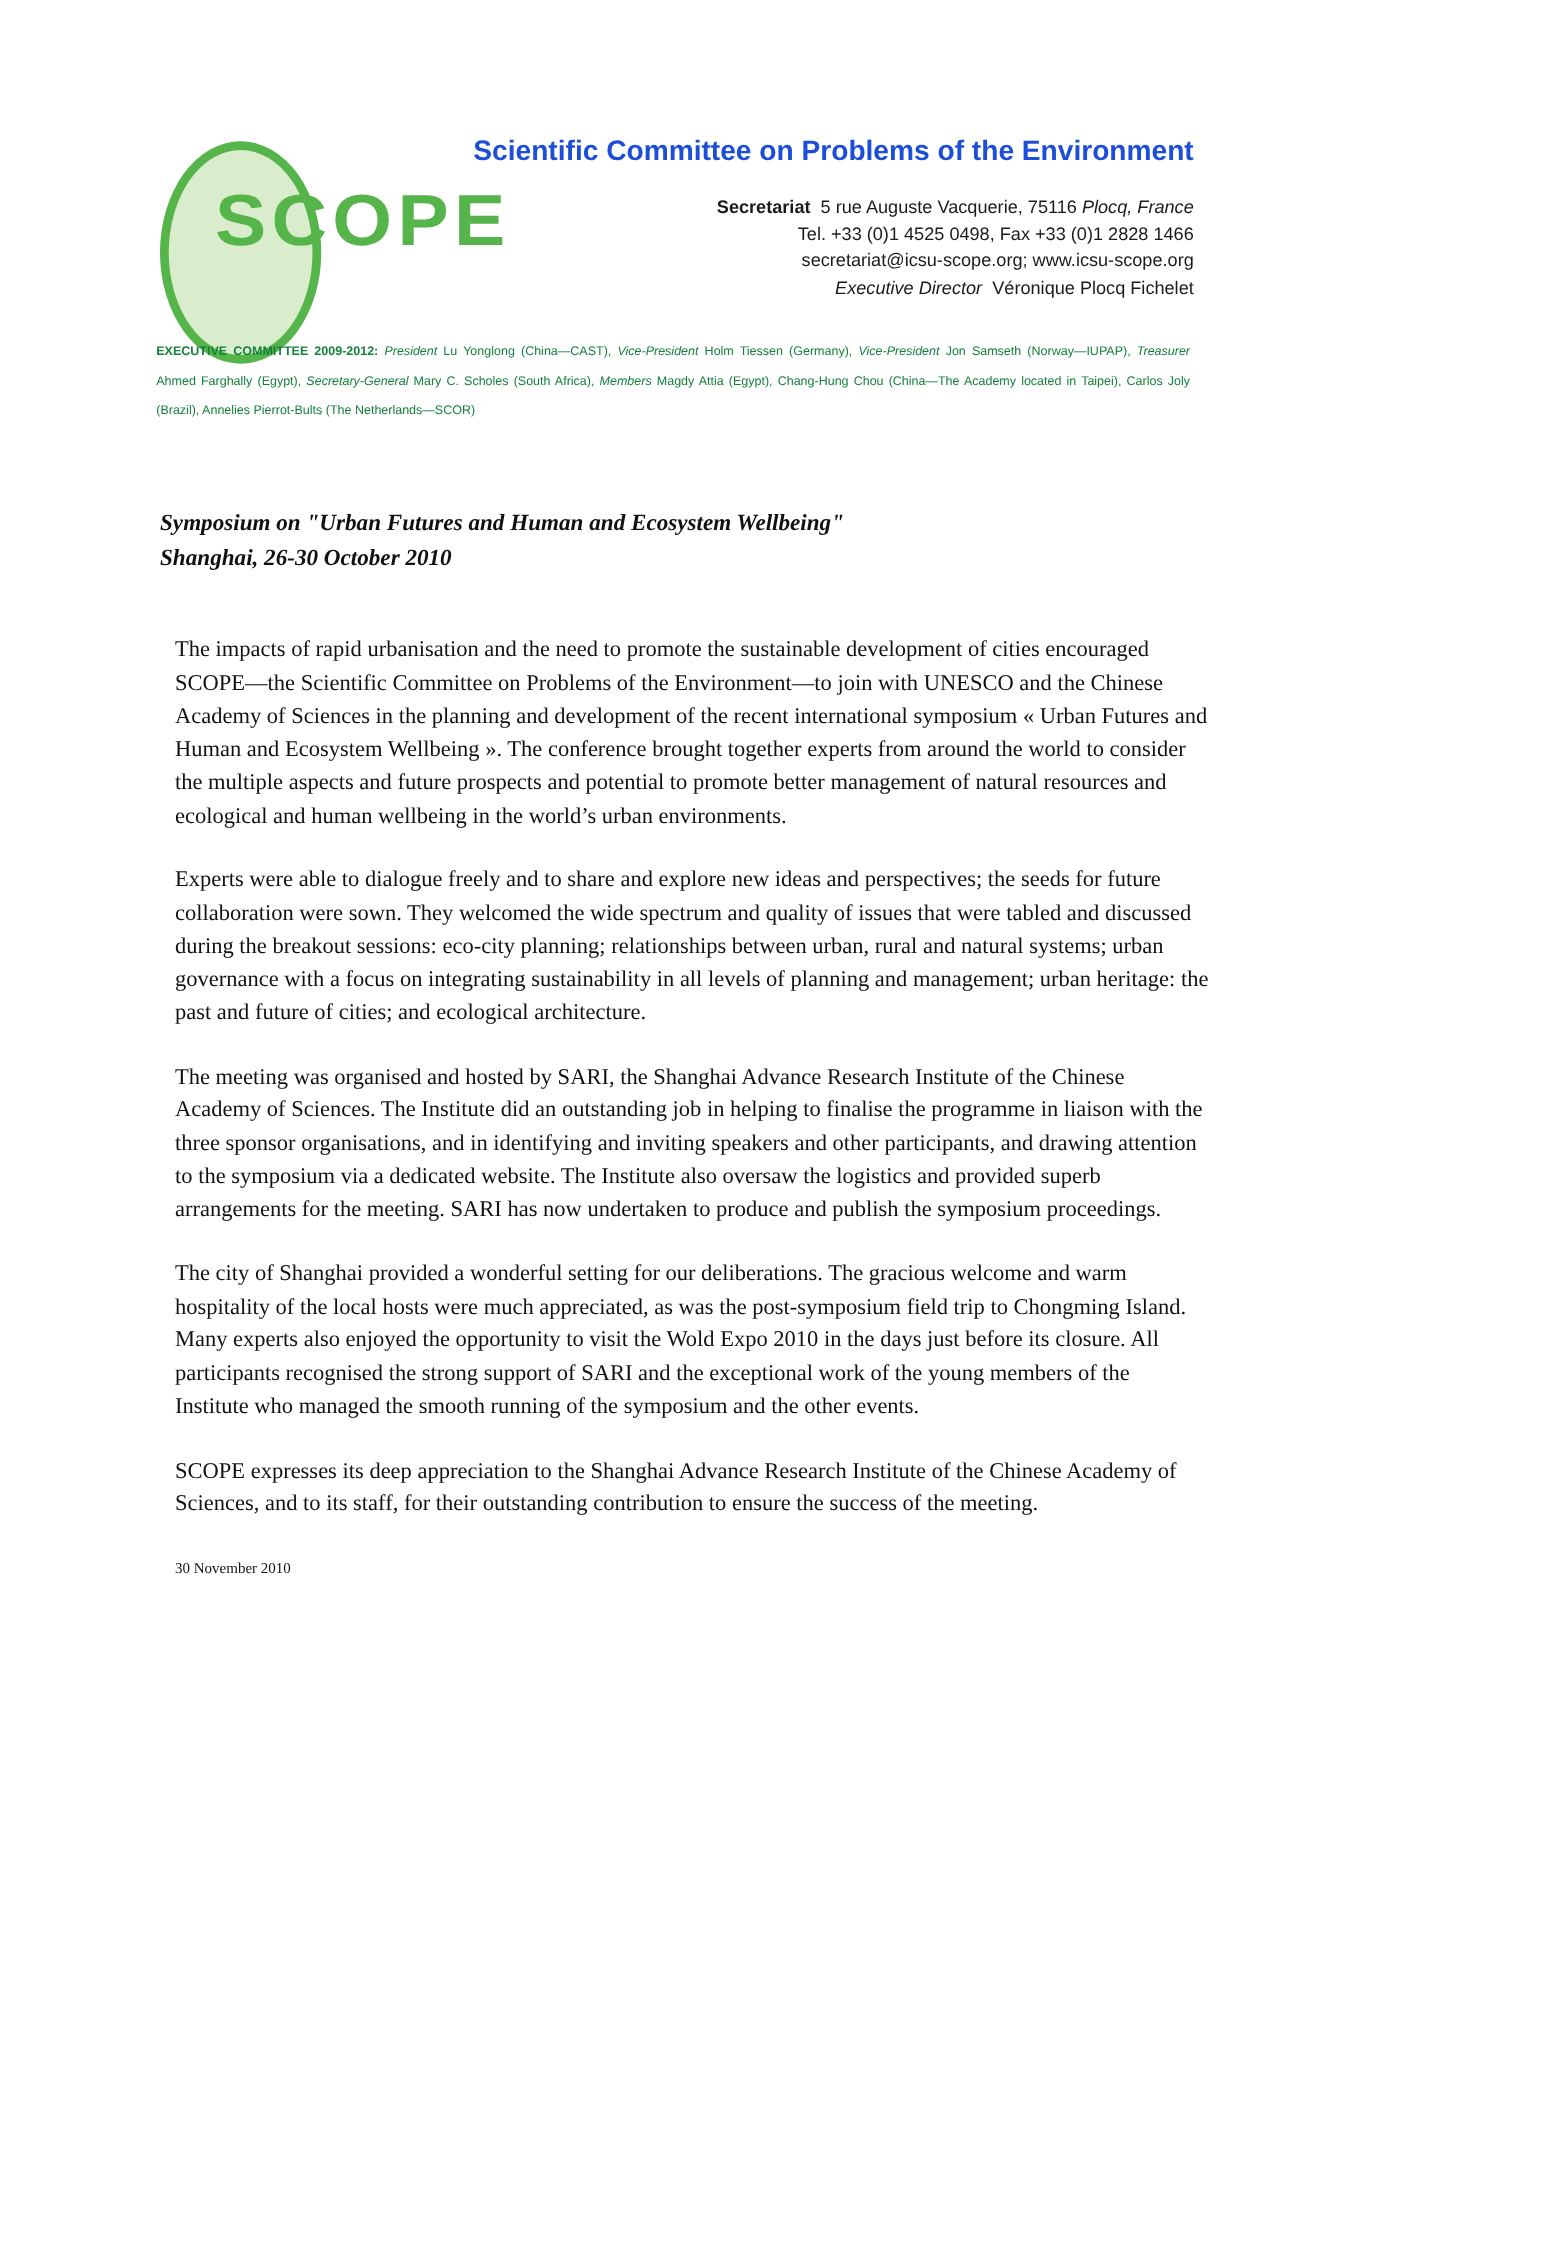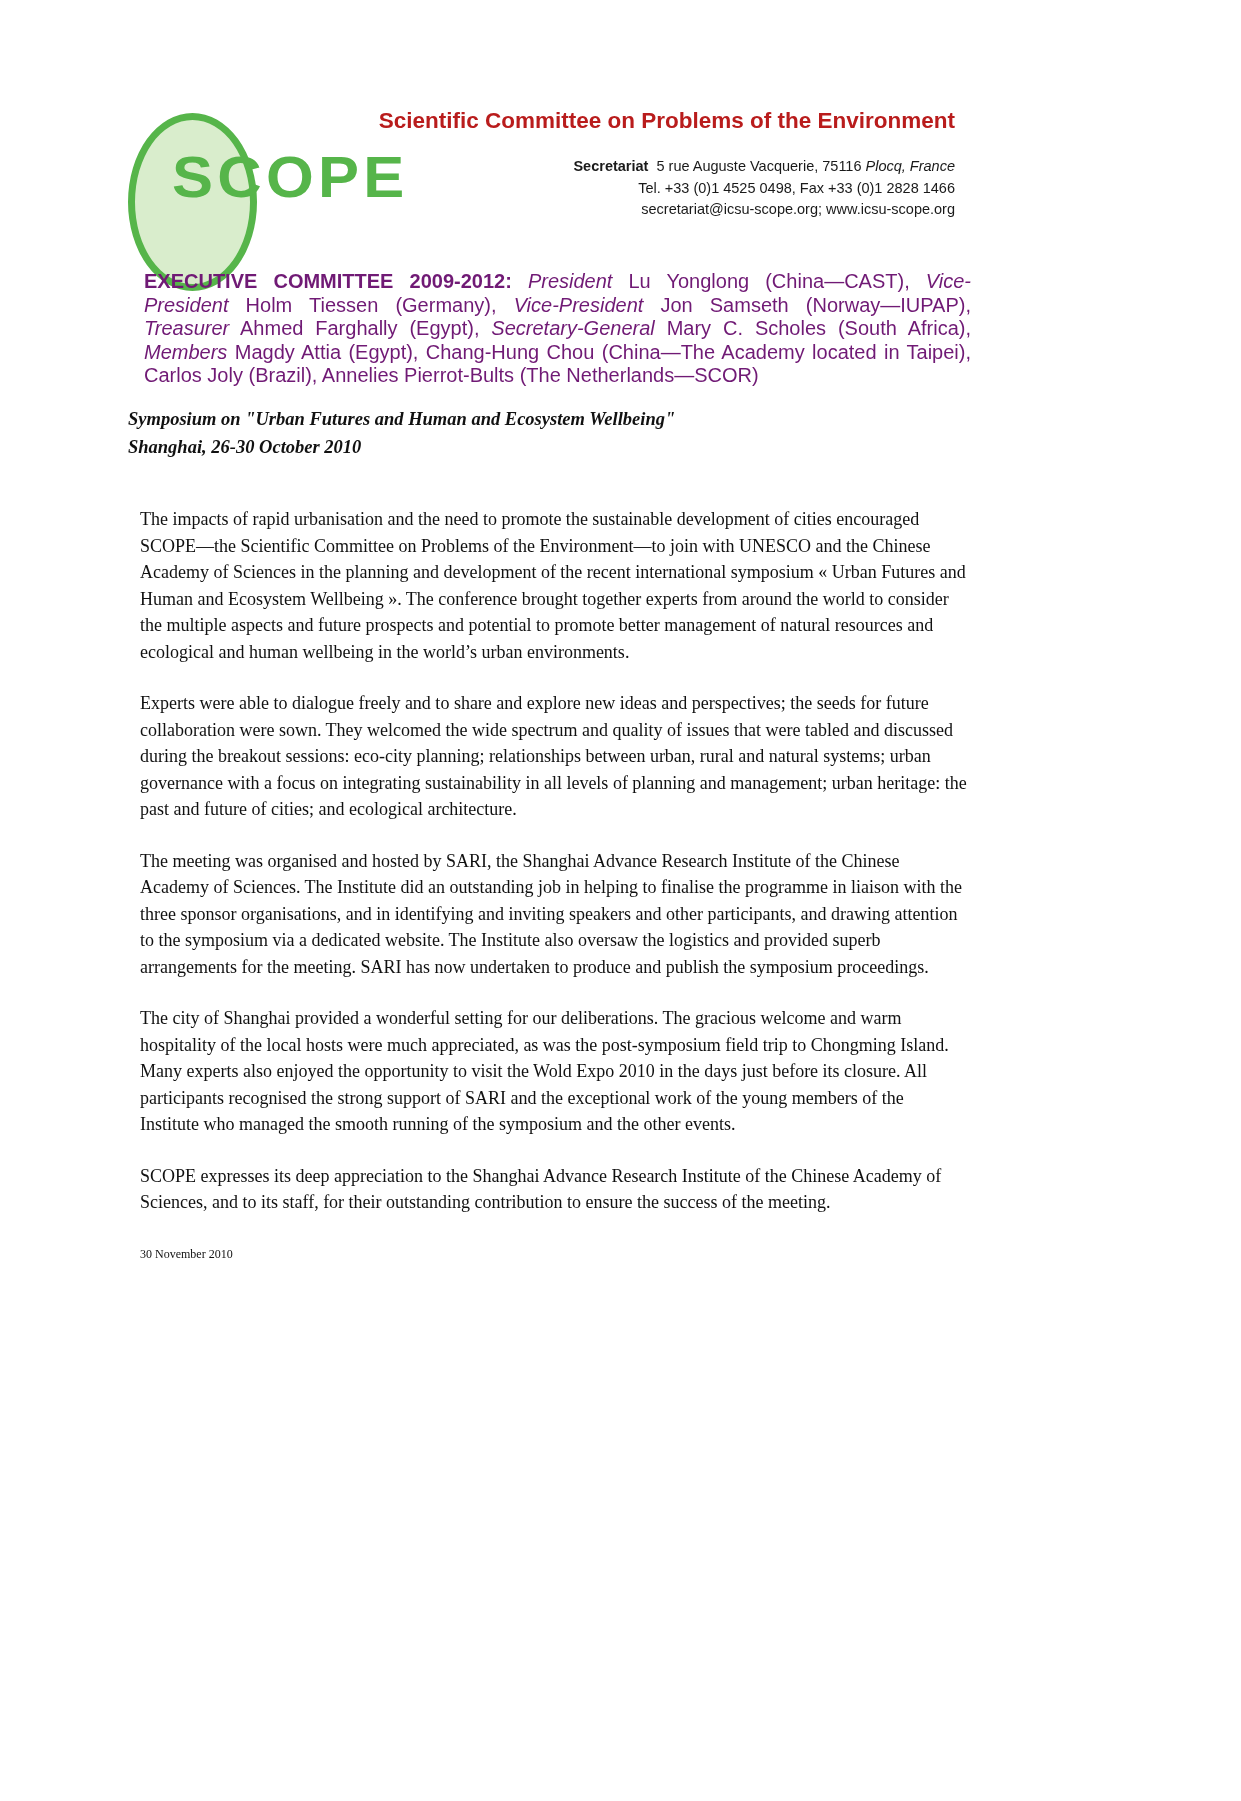--- a/index.html
+++ b/index.html
@@ -39,43 +39,43 @@
     transform-origin: left center;
   }
   .org-title {
     position: absolute;
     left: 128px; top: 108px;
     width: 827px;
     text-align: right;
     font-family: "Liberation Sans", sans-serif;
     font-weight: bold;
     font-size: 22.5px;
-    color: #b91c1c;
+    color: #1d4ed8;
   }
   .secretariat {
     position: absolute;
     left: 128px; top: 156px;
     width: 827px;
     text-align: right;
     font-family: "Liberation Sans", sans-serif;
     font-size: 14.5px;
     line-height: 21.5px;
     color: #1a1a1a;
   }
 
   
   .committee {
     position: absolute;
-    left: 144px; top: 270px;
+    left: 125px; top: 270px;
     width: 827px;
     font-family: "Liberation Sans", sans-serif;
-    font-size: 20px;
+    font-size: 10px;
     line-height: 23.5px;
     text-align: justify;
-    color: #701a75;
+    color: #15803d;
   }
 
   
   .subject {
     position: absolute;
     left: 128px; top: 405px;
     width: 827px;
     font-weight: bold;
     font-style: italic;
     font-size: 18.5px;
@@ -105,20 +105,21 @@
 
   <div class="logo-ellipse"></div>
   <div class="logo-text">SCOPE</div>
 
   <h1 class="org-title">Scientific Committee on Problems of the Environment</h1>
 
   <div class="secretariat">
     <div><span style="font-weight: bold; margin-top: 36px;">Secretariat</span><span>&nbsp; 5 rue Auguste Vacquerie, 75116 </span><span style="font-style: italic;">Plocq, France</span></div>
     <div>Tel. +33 (0)1 4525 0498, Fax +33 (0)1 2828 1466</div>
     <div>secretariat@icsu-scope.org; www.icsu-scope.org</div>
+    <div><span style="font-style: italic;">Executive Director</span><span>&nbsp; Véronique Plocq Fichelet</span></div>
   </div>
 
   <p class="committee"><span style="font-weight: bold;">EXECUTIVE COMMITTEE 2009-2012:</span><span> </span><span style="font-style: italic;">President</span><span> Lu Yonglong (China—CAST), </span><span style="font-style: italic;">Vice-President</span><span> Holm Tiessen (Germany), </span><span style="font-style: italic;">Vice-President</span><span> Jon Samseth (Norway—IUPAP), </span><span style="font-style: italic;">Treasurer</span><span> Ahmed Farghally (Egypt), </span><span style="font-style: italic;">Secretary-General</span><span> Mary C. Scholes (South Africa), </span><span style="font-style: italic;">Members</span><span> Magdy Attia (Egypt), Chang-Hung Chou (China—The Academy located in Taipei), Carlos Joly (Brazil), Annelies Pierrot-Bults (The Netherlands—SCOR)</span></p>
 
   <div class="subject">
     <div>Symposium on "Urban Futures and Human and Ecosystem Wellbeing"</div>
     <div>Shanghai, 26-30 October 2010</div>
   </div>
 
   <div class="body-text">

